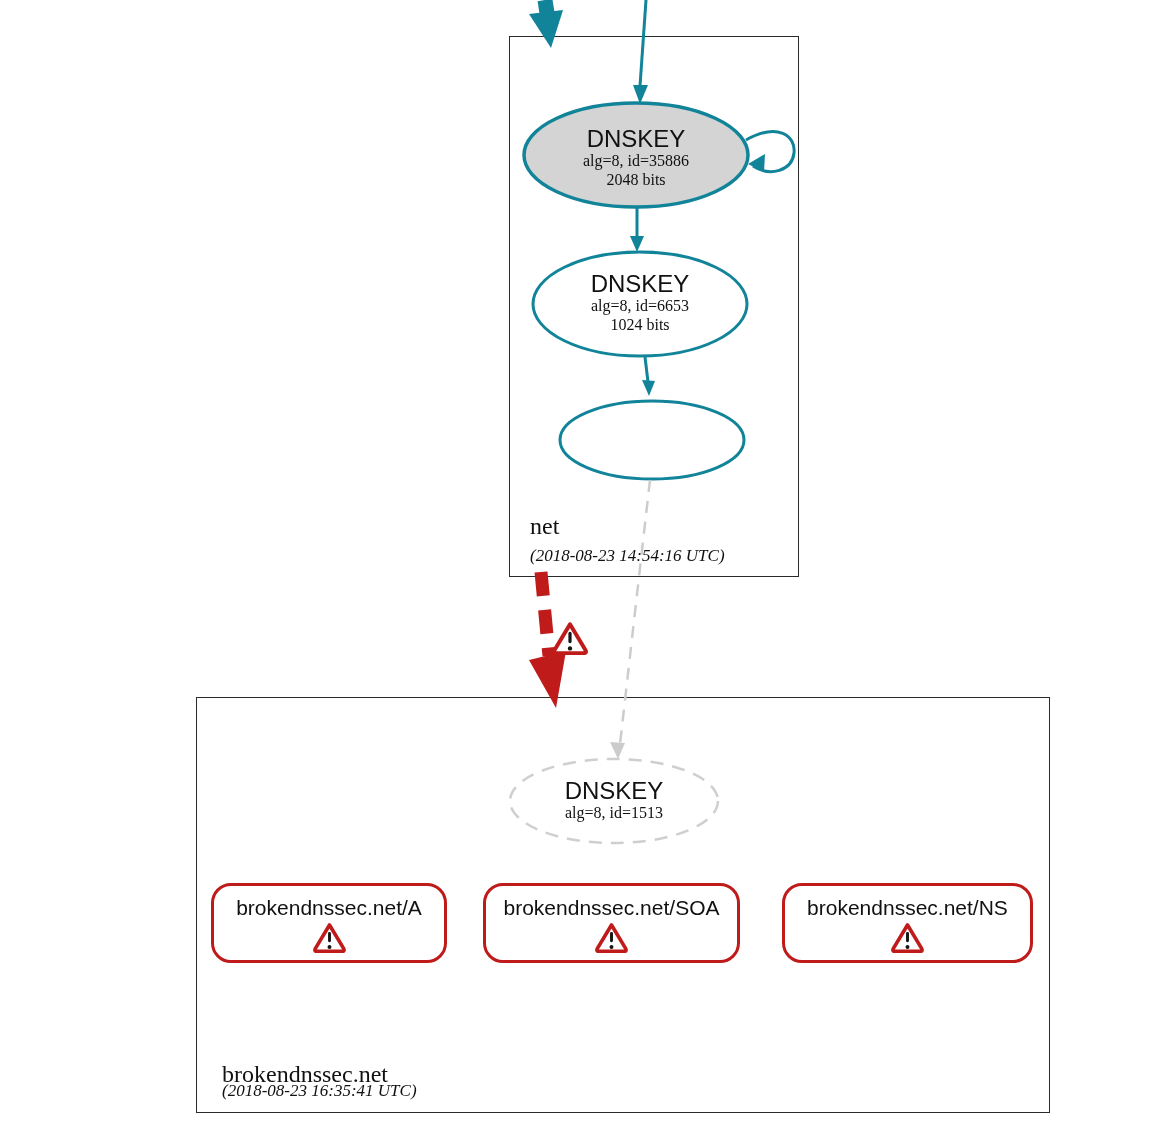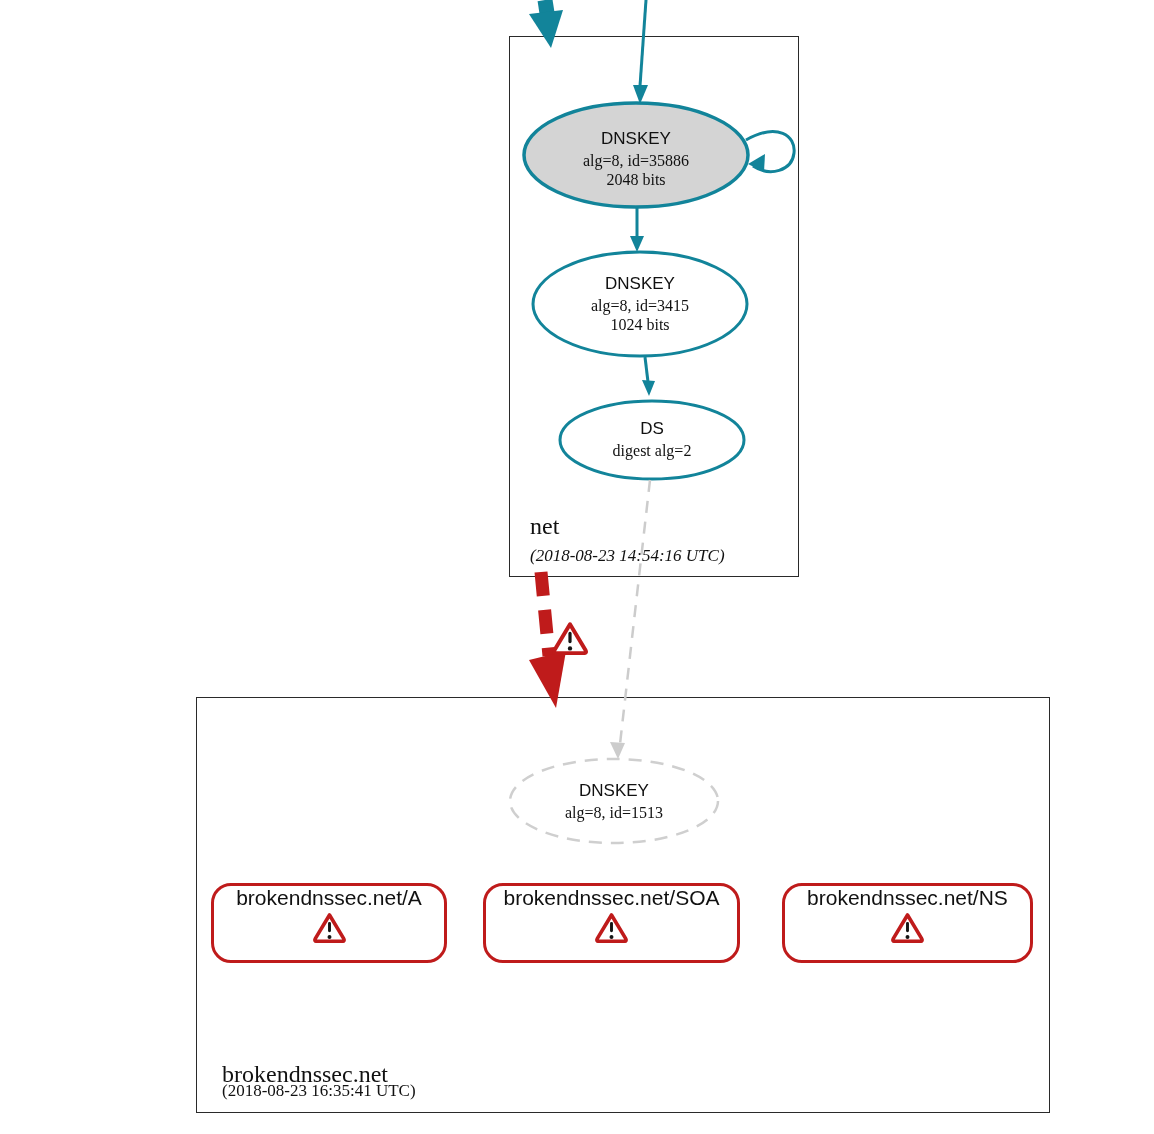--- a/index.html
+++ b/index.html
@@ -7,28 +7,28 @@
     position:relative;width:1154px;height:1134px;background:#ffffff;overflow:hidden;
     font-family:"Liberation Sans",sans-serif;color:#111;
   }
   .zonebox{
     position:absolute;background:#ffffff;border:1px solid #2a2a2a;box-sizing:border-box;
   }
   .box-net{left:509px;top:36px;width:290px;height:541px;}
   .box-child{left:196px;top:697px;width:854px;height:416px;}
   .layer-svg{position:absolute;left:0;top:0;}
   .nodelab{position:absolute;text-align:center;}
-  .node-title{font-family:"Liberation Sans",sans-serif;font-size:17px;line-height:24px;color:#111;}
+  .node-title{font-family:"Liberation Sans",sans-serif;font-size:24px;line-height:24px;color:#111;}
   .node-detail{font-family:"Liberation Serif",serif;font-size:16px;line-height:19px;color:#111;}
   .zlabel{position:absolute;font-family:"Liberation Serif",serif;font-size:24px;color:#111;}
   .ztime{position:absolute;font-family:"Liberation Serif",serif;font-size:17px;color:#111;}
   .rrset{
     position:absolute;top:883px;height:80px;box-sizing:border-box;
     border:3px solid #bf1b1b;border-radius:20px;background:#ffffff;
-    display:flex;flex-direction:column;align-items:center;
+    display:flex;flex-direction:column;align-items:center;padding-top:10px;
   }
   .rrset-a{left:211px;width:236px;}
   .rrset-soa{left:483px;width:257px;}
   .rrset-ns{left:782px;width:251px;}
   .rrset-label{font-size:21px;line-height:24px;color:#111;white-space:nowrap;}
   .warn{display:block;margin-top:2px;}
   .warn-float{position:absolute;left:551px;top:619px;}
 </style>
 </head>
 <body>
@@ -91,28 +91,24 @@
   </svg>
 
   <div class="nodelab" style="left:526px;top:127px;width:220px;">
     <div class="node-title">DNSKEY</div>
     <div class="node-detail">alg=8, id=35886</div>
     <div class="node-detail">2048 bits</div>
   </div>
 
   <div class="nodelab" style="left:530px;top:272px;width:220px;">
     <div class="node-title">DNSKEY</div>
-    <div class="node-detail">alg=8, id=3415</div>
+    <div class="node-detail">alg=8, id=6653</div>
     <div class="node-detail">1024 bits</div>
   </div>
 
-  <div class="nodelab" style="left:562px;top:417px;width:180px;">
-    <div class="node-title">DS</div>
-    <div class="node-detail">digest alg=2</div>
-  </div>
 
   <div class="zlabel" style="left:530px;top:513px;">net</div>
   <div class="ztime" style="left:530px;top:546px;font-style:italic;">(2018-08-23 14:54:16 UTC)</div>
 
   <div class="nodelab" style="left:504px;top:779px;width:220px;">
     <div class="node-title">DNSKEY</div>
     <div class="node-detail">alg=8, id=1513</div>
   </div>
 
   <div class="rrset rrset-a">
@@ -136,15 +132,15 @@
   <div class="rrset rrset-ns">
     <div class="rrset-label">brokendnssec.net/NS</div>
     <svg class="warn" width="35" height="31" viewBox="0 0 40 36">
       <path d="M20,3.5 L36.5,31 Q38,34 34.5,34 L5.5,34 Q2,34 3.5,31 Z" fill="#ffffff" stroke="#bf1b1b" stroke-width="4.2" stroke-linejoin="round"></path>
       <rect x="18.3" y="11.5" width="3.4" height="12" rx="1.7" fill="#141414"></rect>
       <circle cx="20" cy="29" r="2.3" fill="#141414"></circle>
     </svg>
   </div>
 
   <div class="zlabel" style="left:222px;top:1047px;margin-top:14px;">brokendnssec.net</div>
-  <div class="ztime" style="left:222px;top:1081px;">(2018-08-23 16:35:41 UTC)</div>
+  <div class="ztime" style="left:222px;top:1081px;font-style:italic;">(2018-08-23 16:35:41 UTC)</div>
 
 </div>
 
 </body></html>

